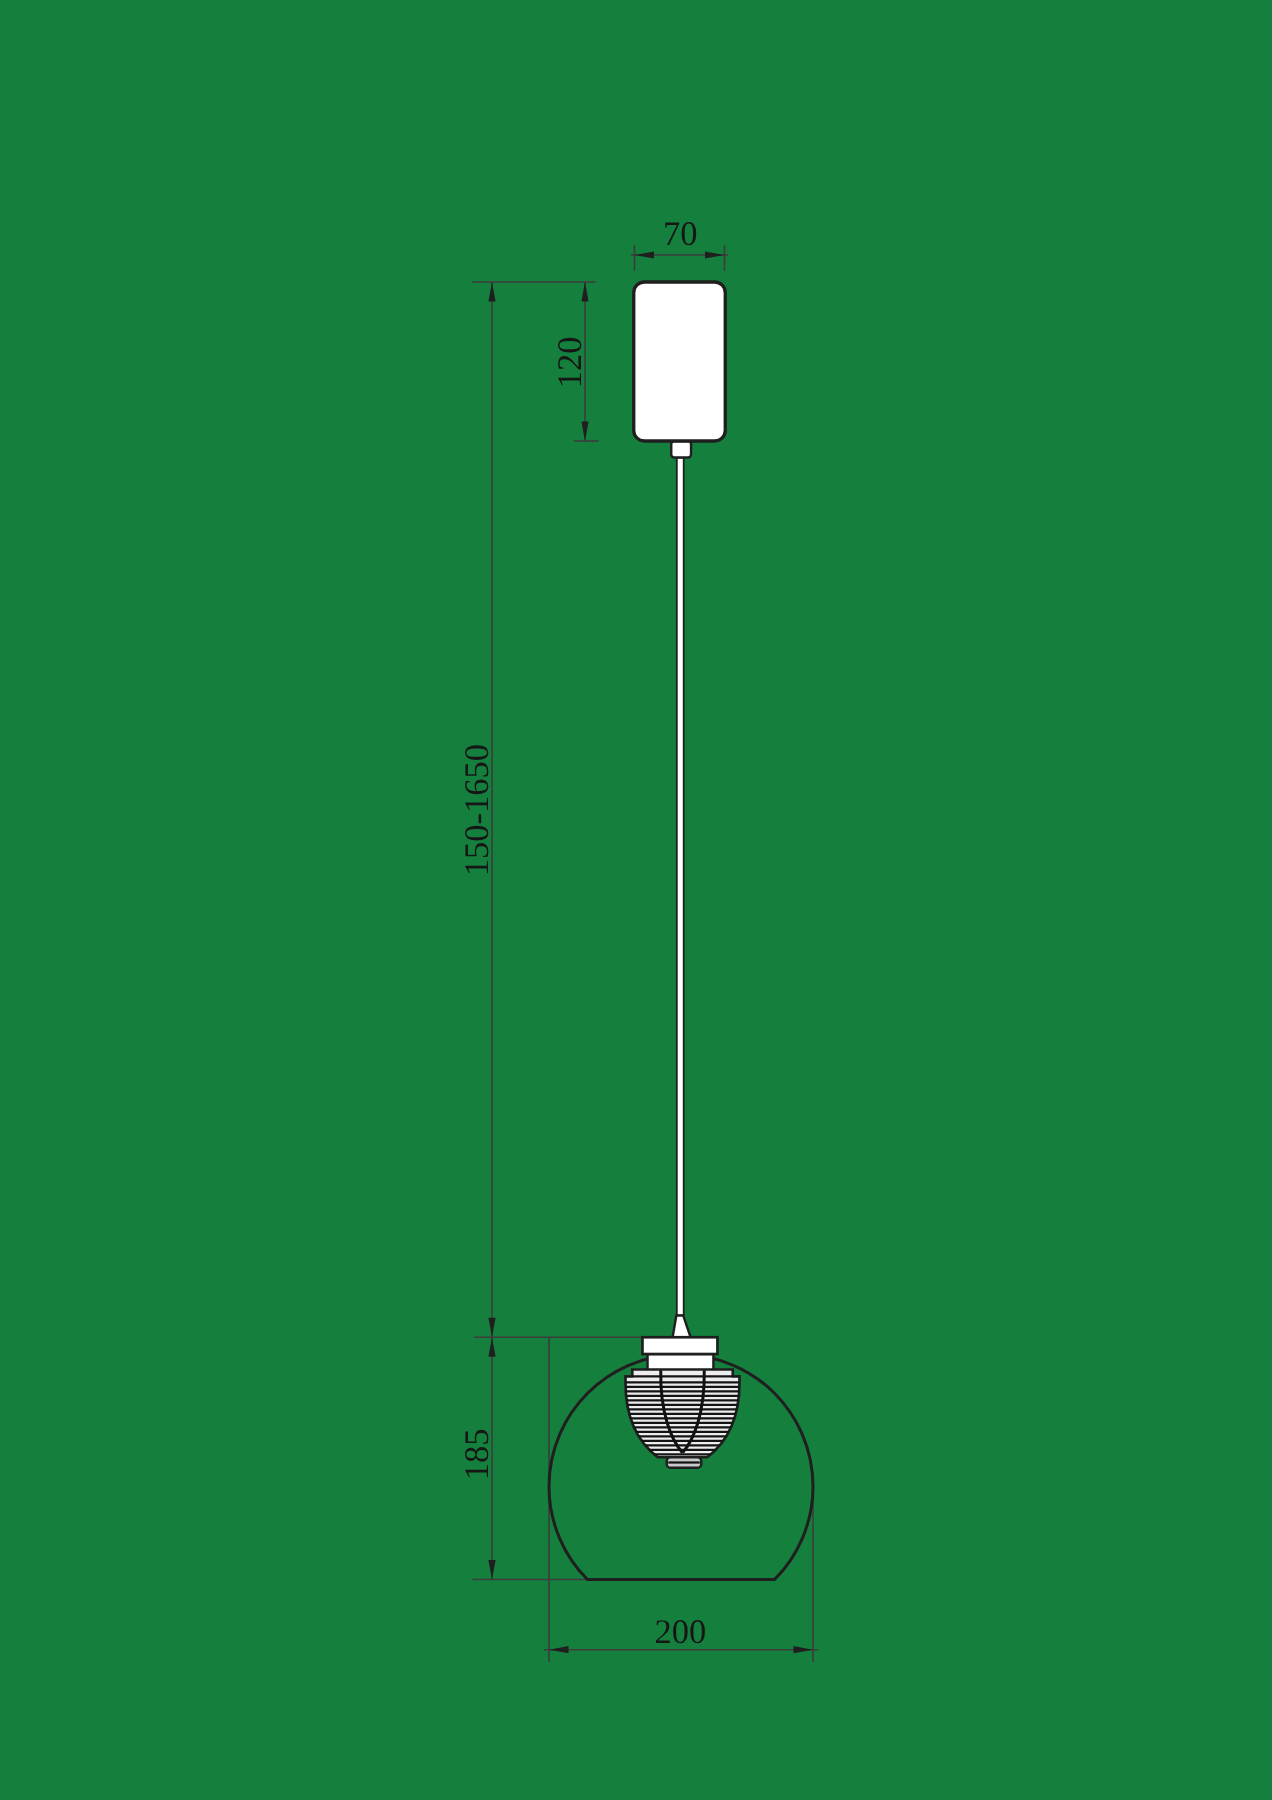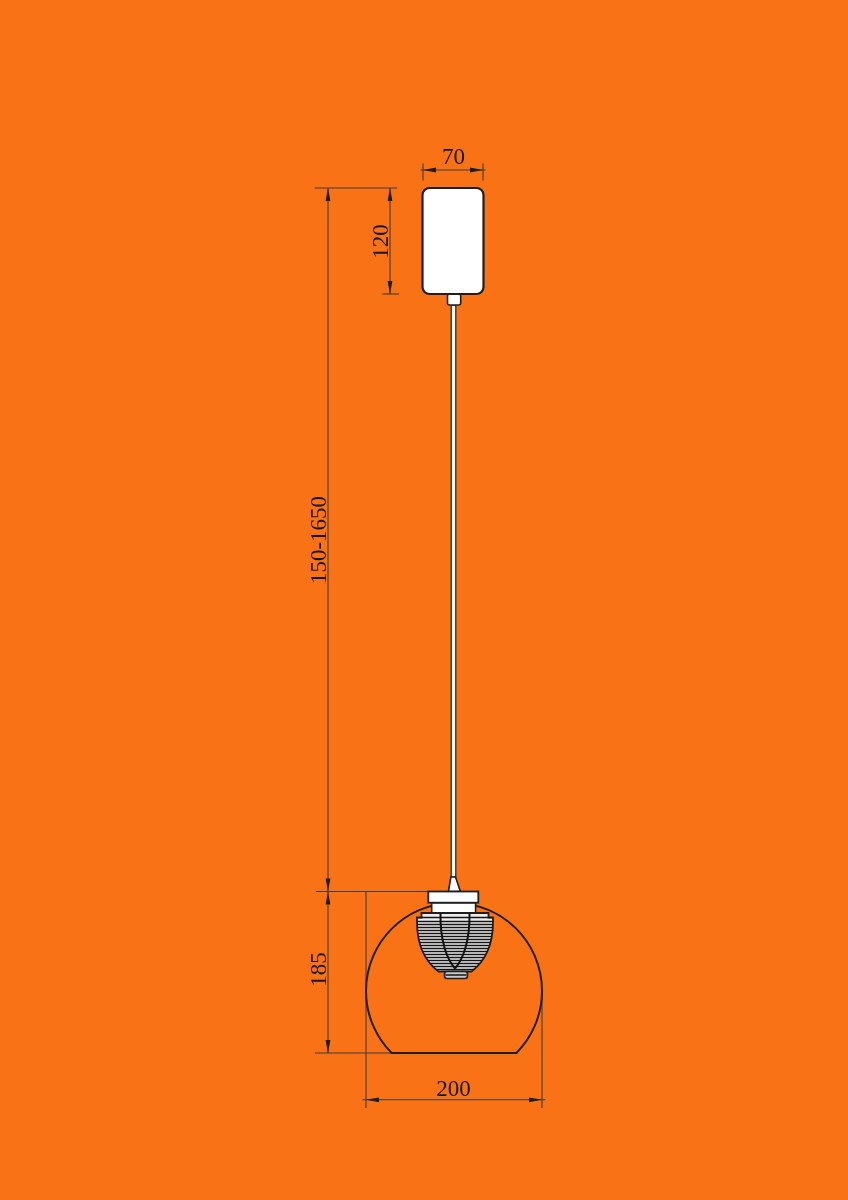--- a/index.html
+++ b/index.html
@@ -1,20 +1,20 @@
 <!DOCTYPE html>
 <html><head>
 <meta charset="utf-8">
 <style>
   html, body { margin: 0; padding: 0; background: #ffffff; }
   .stage {
     position: relative;
     width: 848px;
     height: 1200px;
-    background: #f97316;
+    background: #15803d;
     overflow: hidden;
   }
   svg { display: block; }
   .obj   { stroke: #1f1f1f; stroke-width: 2;   fill: none; }
   .objw  { stroke: #1f1f1f; stroke-width: 2;   fill: #ffffff; }
   .thin  { stroke: #1f1f1f; stroke-width: 1.6; fill: #ffffff; }
   .dim   { stroke: #3d3d3d; stroke-width: 1.1; fill: none; }
   .arr   { fill: #1f1f1f; stroke: none; }
   .rib   { stroke: #141414; stroke-width: 1.5; fill: none; }
   .lbl   {

